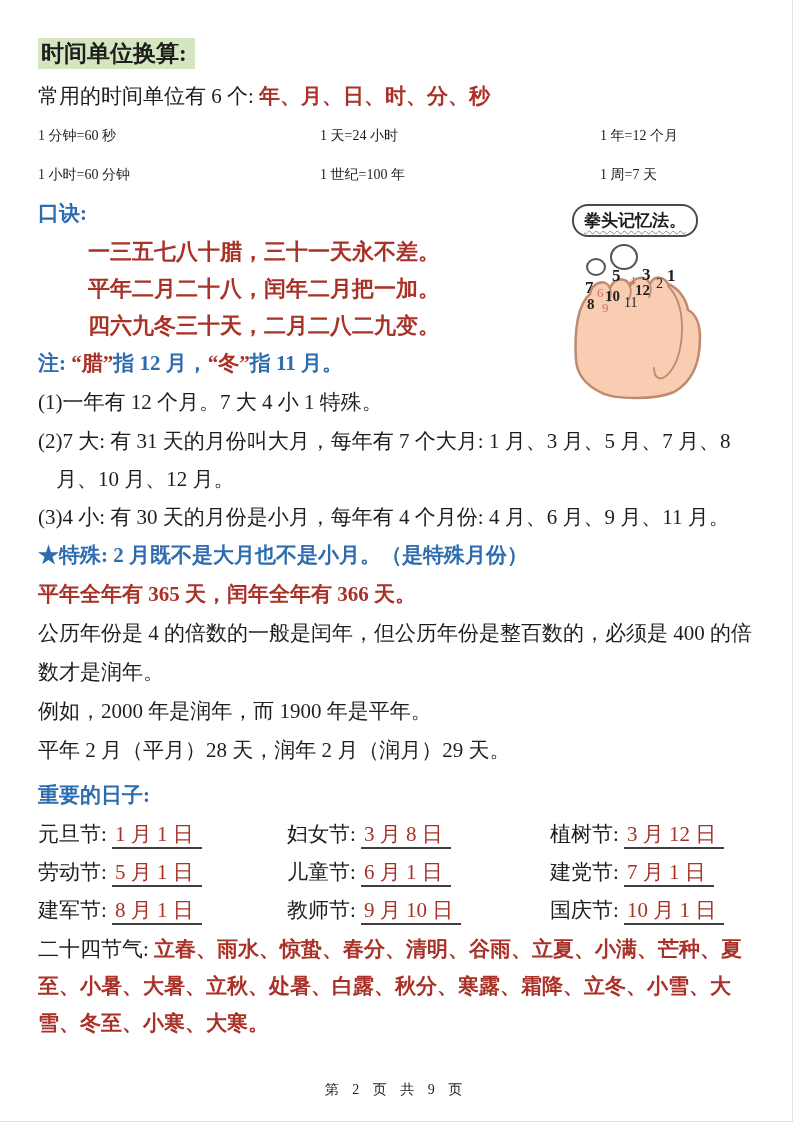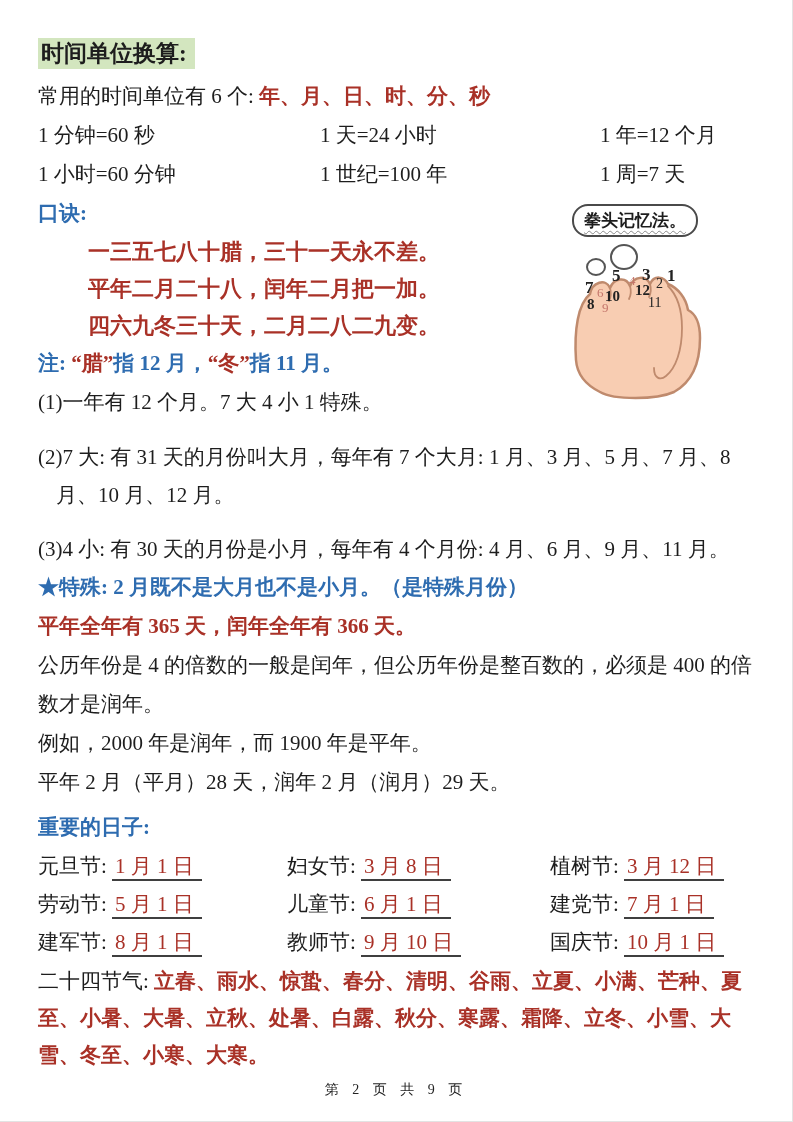--- a/index.html
+++ b/index.html
@@ -30,27 +30,27 @@
   .line{font-size:21px;line-height:39px;margin:0;white-space:nowrap;}
   .wrap{white-space:normal;}
   .title-line{margin:4px 0 3px 0;}
   .hl{
     background:var(--highlight);
     font-weight:bold;font-size:23px;
     padding:3px 8px 3px 3px;
   }
   .blue{color:var(--blue);font-weight:bold;}
   .boldred{color:var(--red);font-weight:bold;}
-  .conv{display:grid;grid-template-columns:282px 280px auto;font-size:21px;line-height:39px;}
+  .conv{display:grid;grid-template-columns:282px 280px auto;font-size:14px;line-height:39px;}
   .mn-line{
     color:var(--red);font-weight:bold;
     font-size:22px;line-height:37px;
     padding-left:50px;margin:0;
   }
-  .hang{padding-left:18px;text-indent:-18px;line-height:38px;margin-top:16px;}
+  .hang{padding-left:18px;text-indent:-18px;line-height:38px;}
   .days-head{margin-top:6px;}
   .days-grid{display:grid;grid-template-columns:249px 263px auto;font-size:21px;line-height:38px;}
   .hdate{
     color:var(--red);
     border-bottom:2px solid var(--underline);
     padding:0 8px 1px 3px;
     text-align:center;
   }
   .terms{font-size:21px;line-height:37px;margin:2px 0 0 0;}
   .footer{
@@ -75,21 +75,21 @@
   .fist-svg{position:absolute;left:8px;top:70px;}
   .fist-body{fill:var(--skin);stroke:var(--skin-line);stroke-width:2.5;stroke-linejoin:round;}
   .fist-inner{fill:none;stroke:var(--skin-line);stroke-width:1.8;stroke-linecap:round;}
   .kn{position:absolute;font-weight:bold;font-size:15px;color:#222;font-family:"Liberation Serif","DejaVu Serif",serif;}
   .kn-big{font-size:17px;}
   .kn-red{color:var(--knuckle);font-weight:normal;font-size:13px;}
   .kn-plain{font-weight:normal;font-size:14px;}
   .kn-7{left:29px;top:78px;} .kn-6{left:41px;top:85px;}
   .kn-8{left:31px;top:96px;} .kn-9{left:46px;top:100px;}
   .kn-5{left:56px;top:66px;} .kn-10{left:49px;top:88px;}
-  .kn-4{left:73px;top:73px;} .kn-11{left:68px;top:95px;margin-left:24px;}
+  .kn-4{left:73px;top:73px;} .kn-11{left:68px;top:95px;}
   .kn-3{left:86px;top:65px;} .kn-12{left:79px;top:82px;}
   .kn-2{left:100px;top:76px;} .kn-1{left:111px;top:66px;}
 </style>
 </head>
 <body>
 
 <div class="page">
 
   <p class="line title-line"><span class="hl">时间单位换算:</span></p>
 

